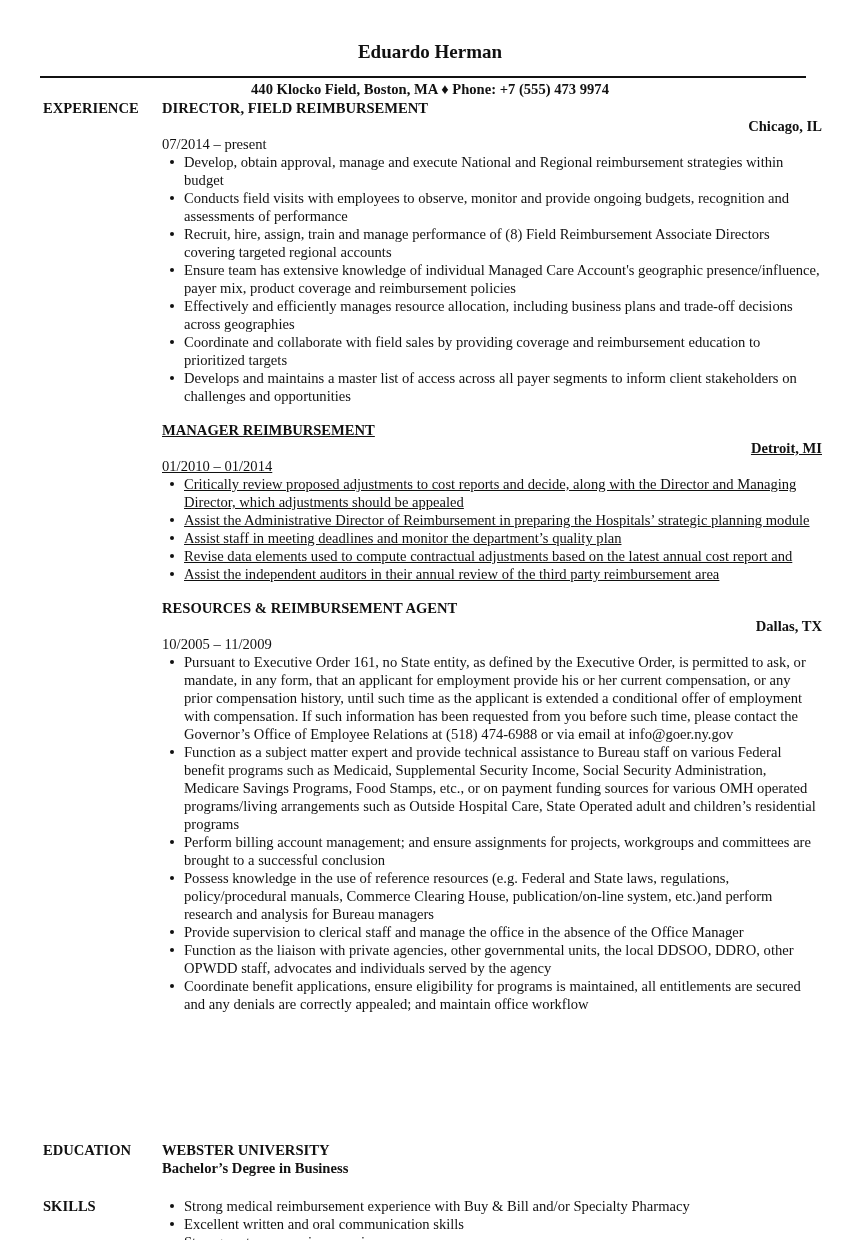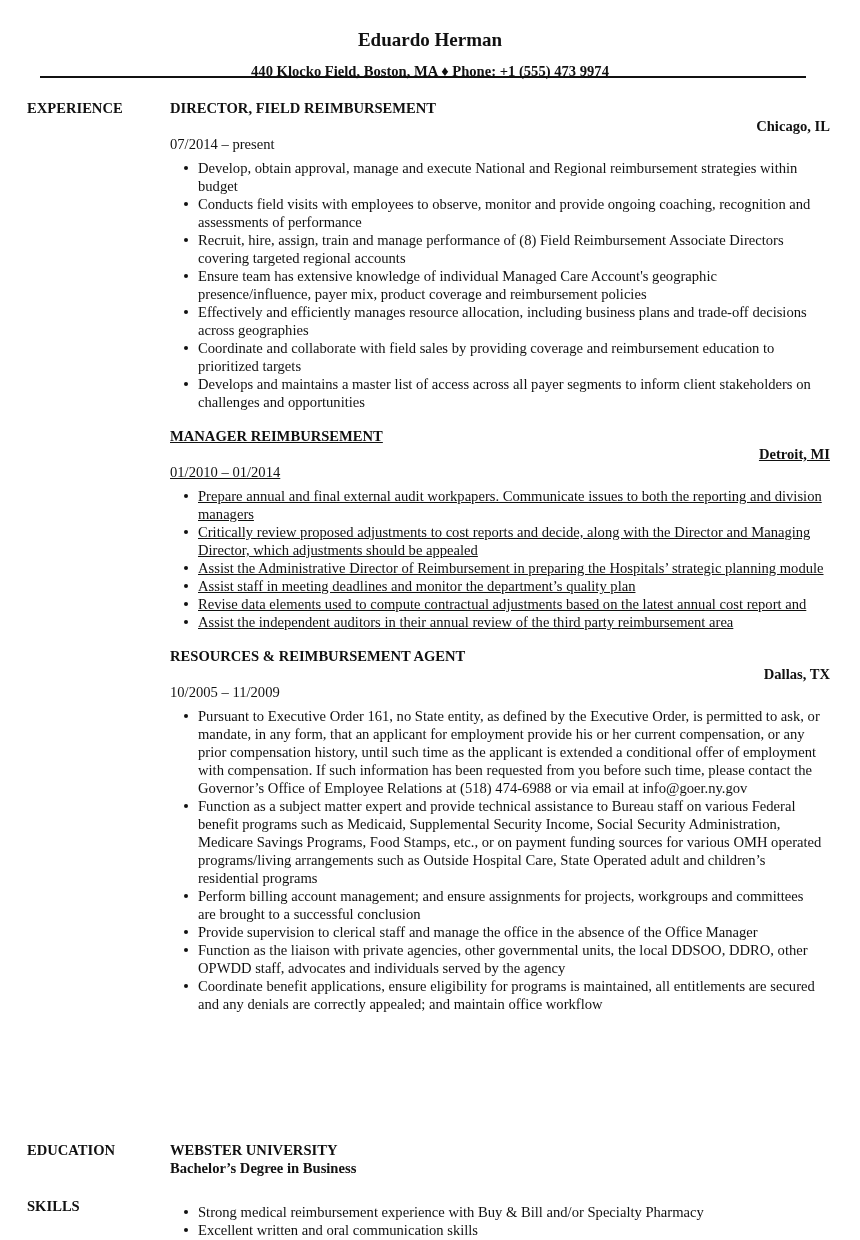--- a/index.html
+++ b/index.html
@@ -4,94 +4,94 @@
 <style>
   html, body { margin: 0; padding: 0; background: #ffffff; }
   body {
     width: 860px; height: 1240px; overflow: hidden; position: relative;
     font-family: "Liberation Serif", "DejaVu Serif", serif;
     color: #111111;
     font-size: 14.6px;
     line-height: 18px;
   }
   .header { position: absolute; top: 24px; left: 0; width: 860px; text-align: center; }
-  .name { font-weight: bold; font-size: 19px; line-height: 24px; margin: 4px; }
+  .name { font-weight: bold; font-size: 19px; line-height: 24px; margin: 16px; }
   .contact { font-weight: bold; font-size: 14.6px; line-height: 18px; margin-top: 10px; }
   .rule { position: absolute; top: 76px; left: 40px; width: 766px; height: 2px; background: #111; }
 
   .section { position: absolute; left: 0; width: 860px; }
   .sec-label {
-    position: absolute; left: 27px; top: 0;
+    position: absolute; left: 43px; top: 0;
     font-weight: bold; font-size: 14.6px; line-height: 18px;
   }
-  .sec-body { position: absolute; left: 170px; top: 0; width: 660px; }
+  .sec-body { position: absolute; left: 162px; top: 0; width: 660px; }
 
   .job { margin-bottom: 16px; }
   .job-title { font-weight: bold; font-size: 14.6px; line-height: 18px; }
   .job-loc { font-weight: bold; line-height: 18px; text-align: right; }
   .job-dates { line-height: 18px; }
-  ul.bullets { list-style: none; margin: 6px; padding: 0; }
+  ul.bullets { list-style: none; margin: 0; padding: 0; }
   ul.bullets li { position: relative; padding-left: 22px; line-height: 18px; }
   ul.bullets li::before {
     content: ""; position: absolute; left: 8px; top: 7px;
     width: 4px; height: 4px; background: #111; border-radius: 50%;
   }
   .edu-school { font-weight: bold; line-height: 18px; }
   .edu-degree { font-weight: bold; line-height: 18px; }
 </style>
 </head>
 <body>
 
 <div class="header">
   <div class="name">Eduardo Herman</div>
-  <div class="contact">440 Klocko Field, Boston, MA ♦ Phone: +1 (555) 473 9974</div>
+  <div class="contact">440 Klocko Field, Boston, MA ♦ Phone: +7 (555) 473 9974</div>
 </div>
 <div class="rule"></div>
 
 <div class="section" style="top:99px;">
   <div class="sec-label">EXPERIENCE</div>
   <div class="sec-body">
 
     <div class="job" style="margin-bottom:16px;">
       <div class="job-title">DIRECTOR, FIELD REIMBURSEMENT</div>
       <div class="job-loc">Chicago, IL</div>
       <div class="job-dates">07/2014 – present</div>
       <ul class="bullets">
         <li>Develop, obtain approval, manage and execute National and Regional reimbursement strategies within budget</li>
-        <li>Conducts field visits with employees to observe, monitor and provide ongoing coaching, recognition and assessments of performance</li>
+        <li>Conducts field visits with employees to observe, monitor and provide ongoing budgets, recognition and assessments of performance</li>
         <li>Recruit, hire, assign, train and manage performance of (8) Field Reimbursement Associate Directors covering targeted regional accounts</li>
         <li>Ensure team has extensive knowledge of individual Managed Care Account's geographic presence/influence, payer mix, product coverage and reimbursement policies</li>
         <li>Effectively and efficiently manages resource allocation, including business plans and trade-off decisions across geographies</li>
         <li>Coordinate and collaborate with field sales by providing coverage and reimbursement education to prioritized targets</li>
         <li>Develops and maintains a master list of access across all payer segments to inform client stakeholders on challenges and opportunities</li>
       </ul>
     </div>
 
     <div class="job" style="margin-bottom:16px;text-decoration:underline;">
       <div class="job-title">MANAGER REIMBURSEMENT</div>
       <div class="job-loc">Detroit, MI</div>
       <div class="job-dates">01/2010 – 01/2014</div>
       <ul class="bullets">
-        <li>Prepare annual and final external audit workpapers. Communicate issues to both the reporting and division managers</li>
         <li>Critically review proposed adjustments to cost reports and decide, along with the Director and Managing Director, which adjustments should be appealed</li>
         <li>Assist the Administrative Director of Reimbursement in preparing the Hospitals’ strategic planning module</li>
         <li>Assist staff in meeting deadlines and monitor the department’s quality plan</li>
         <li>Revise data elements used to compute contractual adjustments based on the latest annual cost report and</li>
         <li>Assist the independent auditors in their annual review of the third party reimbursement area</li>
       </ul>
     </div>
 
     <div class="job" style="margin-bottom:0;">
       <div class="job-title">RESOURCES &amp; REIMBURSEMENT AGENT</div>
       <div class="job-loc">Dallas, TX</div>
       <div class="job-dates">10/2005 – 11/2009</div>
       <ul class="bullets">
         <li>Pursuant to Executive Order 161, no State entity, as defined by the Executive Order, is permitted to ask, or mandate, in any form, that an applicant for employment provide his or her current compensation, or any prior compensation history, until such time as the applicant is extended a conditional offer of employment with compensation. If such information has been requested from you before such time, please contact the Governor’s Office of Employee Relations at (518) 474-6988 or via email at info@goer.ny.gov</li>
         <li>Function as a subject matter expert and provide technical assistance to Bureau staff on various Federal benefit programs such as Medicaid, Supplemental Security Income, Social Security Administration, Medicare Savings Programs, Food Stamps, etc., or on payment funding sources for various OMH operated programs/living arrangements such as Outside Hospital Care, State Operated adult and children’s residential programs</li>
         <li>Perform billing account management; and ensure assignments for projects, workgroups and committees are brought to a successful conclusion</li>
+        <li>Possess knowledge in the use of reference resources (e.g. Federal and State laws, regulations, policy/procedural manuals, Commerce Clearing House, publication/on-line system, etc.)and perform research and analysis for Bureau managers</li>
         <li>Provide supervision to clerical staff and manage the office in the absence of the Office Manager</li>
         <li>Function as the liaison with private agencies, other governmental units, the local DDSOO, DDRO, other OPWDD staff, advocates and individuals served by the agency</li>
         <li>Coordinate benefit applications, ensure eligibility for programs is maintained, all entitlements are secured and any denials are correctly appealed; and maintain office workflow</li>
       </ul>
     </div>
 
   </div>
 </div>
 
 <div class="section" style="top:1141px;">

